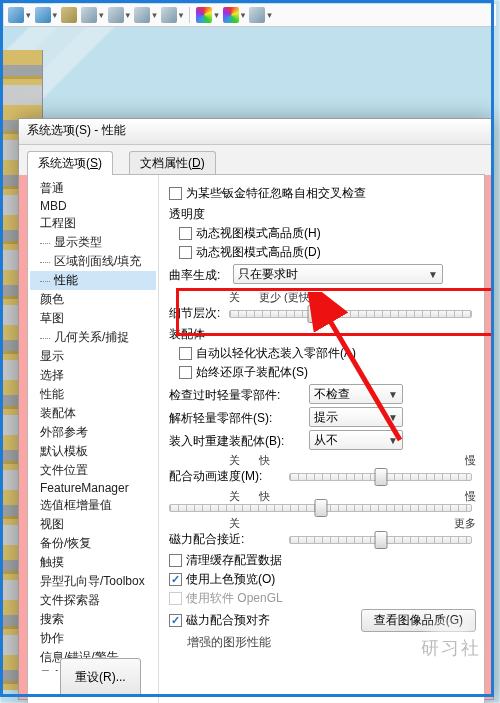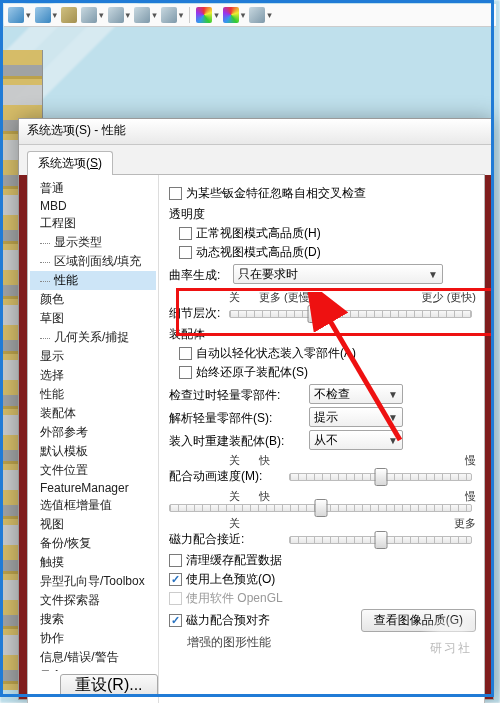--- a/index.html
+++ b/index.html
@@ -71,21 +71,21 @@
   .tb-item { display:flex; align-items:center; }
   .sep { width:1px; height:16px; background:#ccc; margin:0 2px; }
   .palette { background: conic-gradient(#e33,#ee3,#3c3,#39e,#93e,#e33); border-radius:50%; }
 
   
   .dialog {
     position: absolute;
     left: 18px; top: 118px;
     width: 474px;
     height: 580px;
-    background: #7f1d1d;
+    background: #fca5a5;
     border: 1px solid #9a9a9a;
     box-shadow: 0 0 20px rgba(0,0,0,.3);
   }
   .titlebar {
     height: 22px;
     background: linear-gradient(#fff,#e9e9e9);
     border-bottom: 1px solid #c7c7c7;
     padding: 3px 8px 0 8px;
     font-size: 12px;
   }
@@ -149,25 +149,25 @@
     content: "";
     position: absolute;
     left: 10px; top: 50%;
     width: 10px;
     border-top: 1px dotted #888;
   }
   .node.sel { background: #cde5f7; color:#000; }
   .reset-btn {
     position: absolute;
     left: 32px; bottom: 6px;
-    padding: 0 14px;
+    padding: 10px 14px;
     border: 1px solid #a8a8a8;
     border-radius: 3px;
     background: linear-gradient(#fafafa,#e6e6e6);
-    font-size: 16px;
+    font-size: 12px;
   }
 
   
   .panel {
     flex: 1;
     padding: 8px 8px 8px 10px;
     font-size: 12px;
     position: relative;
     overflow: hidden;
   }
@@ -263,21 +263,21 @@
   .watermark{
     position:absolute;
     right:14px; bottom:20px;
     width:70px; height:70px;
     border-radius:50%;
     background: radial-gradient(circle,#fff8 40%, #fff0 70%);
     display:flex;
     align-items:center;
     justify-content:center;
     color:#bbb;
-    font-size:12px;
+    font-size:18px;
     letter-spacing:2px;
     pointer-events:none;
   }
 </style>
 </head>
 <body>
 
 <div class="cad-bg"></div>
 <div class="cad-fg"></div>
 
@@ -313,20 +313,21 @@
   <span class="tb-item drop">
       <span class="ico cube3"></span>
     </span>
 </div>
 
 <div class="dialog">
   <div class="titlebar">系统选项(S) - 性能</div>
 
   <div class="tabs">
     <div class="tab active"><span>系统选项(<u>S</u>)</span></div>
+    <div class="tab"><span>文档属性(<u>D</u>)</span></div>
   </div>
 
   <div class="body">
 
     <div class="tree">
       <div class="tree-inner" id="tree">
           <div class="node">普通</div>
           <div class="node">MBD</div>
           <div class="node">工程图</div>
           <div class="node child">显示类型</div>
@@ -360,40 +361,39 @@
     <div class="panel">
 
       <div class="row">
         <span class="chk"></span>
           <span>为某些钣金特征忽略自相交叉检查</span>
       </div>
 
       <div class="grouplabel">透明度</div>
       <div class="row" style="padding-left:10px">
         <span class="chk"></span>
-          <span>正常视图模式高品质(H)</span>
+          <span>动态视图模式高品质(H)</span>
       </div>
       <div class="row" style="padding-left:10px">
         <span class="chk"></span>
           <span>动态视图模式高品质(D)</span>
       </div>
 
       <div class="pair">
         <span class="lbl" style="width:64px">曲率生成:</span>
         <div class="combo" style="width:200px">
           <span>只在要求时</span>
             <span class="arrow">▼</span>
         </div>
       </div>
 
       <div class="slider" style="margin-top:6px;">
         <div class="labels">
           <span></span>
           <span style="width:30px">关</span>
-          <span style="flex:1">更多 (更慢)</span>
           <span>更少 (更快)</span>
         </div>
         <div style="display:flex;align-items:center;">
           <span style="width:60px">细节层次:</span>
           <div class="track" style="flex:1;">
             <div class="thumb" style="left:35%"></div>
           </div>
         </div>
       </div>
 

